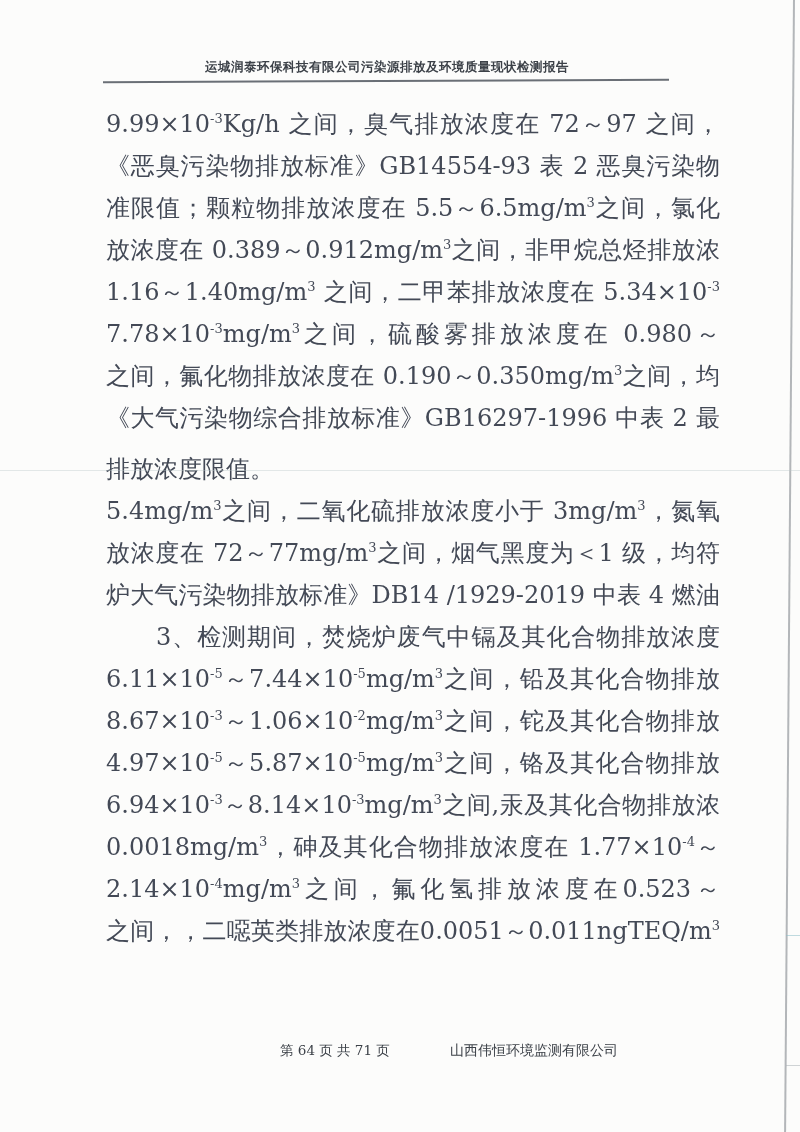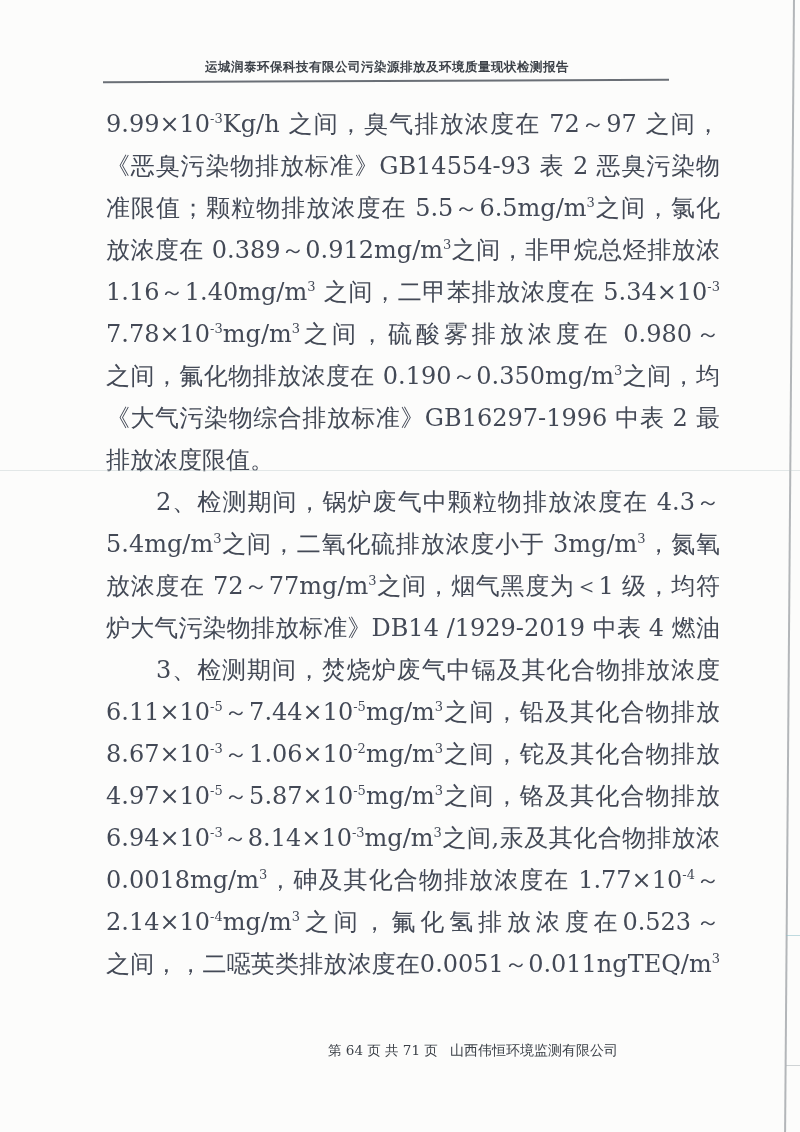--- a/index.html
+++ b/index.html
@@ -39,34 +39,33 @@
   .line {
     font-size: 24px;
     line-height: 42px;
     height: 42px;
     overflow: hidden;
     text-align: justify;
     text-align-last: justify;
     color: #434956;
   }
   .line.indent { text-indent: 50px; }
-  .line.nofill { text-align-last: left; }
+  .line.nofill { text-align-last: left; margin-top: 9px; }
   .line sup {
     font-size: 13px;
     line-height: 0;
     vertical-align: super;
     letter-spacing: 0;
   }
   
   .footer-page {
     position: absolute;
     left: 280px; top: 1042px;
     font-size: 13.5px;
     color: #3c4148;
-    margin-left: 48px;
   }
   .footer-company {
     position: absolute;
     left: 450px; top: 1042px;
     font-size: 14px;
     color: #3c4148;
   }
   
   .scan-edge-v {
     position: absolute;
@@ -101,21 +100,20 @@
   <div class="body-text" id="body-lines">
       <div class="line">9.99×10<sup>-3</sup>Kg/h 之间，臭气排放浓度在 72～97 之间，均符合</div>
       <div class="line">《恶臭污染物排放标准》GB14554-93 表 2 恶臭污染物排放标</div>
       <div class="line">准限值；颗粒物排放浓度在 5.5～6.5mg/m<sup>3</sup>之间，氯化氢排</div>
       <div class="line">放浓度在 0.389～0.912mg/m<sup>3</sup>之间，非甲烷总烃排放浓度在</div>
       <div class="line">1.16～1.40mg/m<sup>3</sup> 之间，二甲苯排放浓度在 5.34×10<sup>-3</sup>～</div>
       <div class="line">7.78×10<sup>-3</sup>mg/m<sup>3</sup>之间，硫酸雾排放浓度在 0.980～1.18mg/m</div>
       <div class="line">之间，氟化物排放浓度在 0.190～0.350mg/m<sup>3</sup>之间，均符合</div>
       <div class="line">《大气污染物综合排放标准》GB16297-1996 中表 2 最高允许</div>
       <div class="line nofill">排放浓度限值。</div>
-      <div class="line indent">2、检测期间，锅炉废气中颗粒物排放浓度在 4.3～</div>
       <div class="line">5.4mg/m<sup>3</sup>之间，二氧化硫排放浓度小于 3mg/m<sup>3</sup>，氮氧化物排</div>
       <div class="line">放浓度在 72～77mg/m<sup>3</sup>之间，烟气黑度为＜1 级，均符合《锅</div>
       <div class="line">炉大气污染物排放标准》DB14 /1929-2019 中表 4 燃油锅炉</div>
       <div class="line indent">3、检测期间，焚烧炉废气中镉及其化合物排放浓度在</div>
       <div class="line">6.11×10<sup>-5</sup>～7.44×10<sup>-5</sup>mg/m<sup>3</sup>之间，铅及其化合物排放浓度在</div>
       <div class="line">8.67×10<sup>-3</sup>～1.06×10<sup>-2</sup>mg/m<sup>3</sup>之间，铊及其化合物排放浓度在</div>
       <div class="line">4.97×10<sup>-5</sup>～5.87×10<sup>-5</sup>mg/m<sup>3</sup>之间，铬及其化合物排放浓度在</div>
       <div class="line">6.94×10<sup>-3</sup>～8.14×10<sup>-3</sup>mg/m<sup>3</sup>之间,汞及其化合物排放浓度小于</div>
       <div class="line">0.0018mg/m<sup>3</sup>，砷及其化合物排放浓度在 1.77×10<sup>-4</sup>～</div>
       <div class="line">2.14×10<sup>-4</sup>mg/m<sup>3</sup>之间，氟化氢排放浓度在0.523～0.648mg/m</div>

